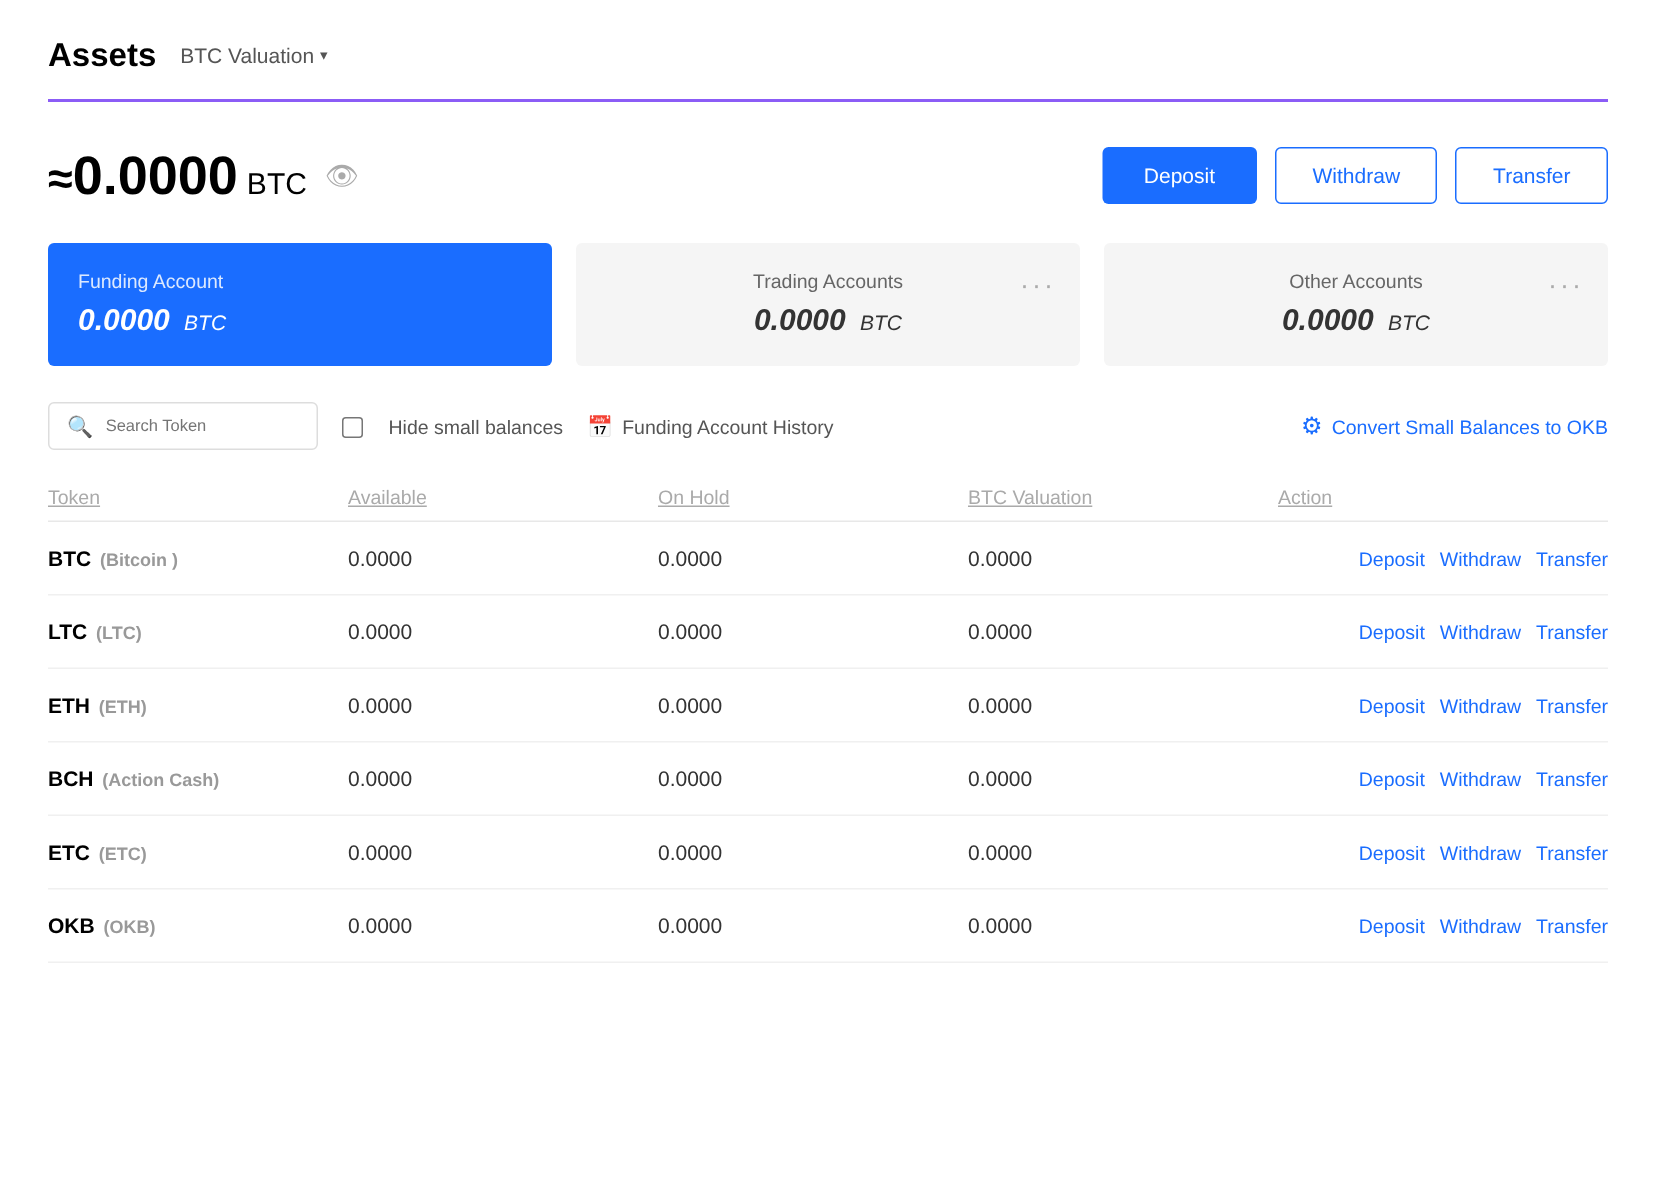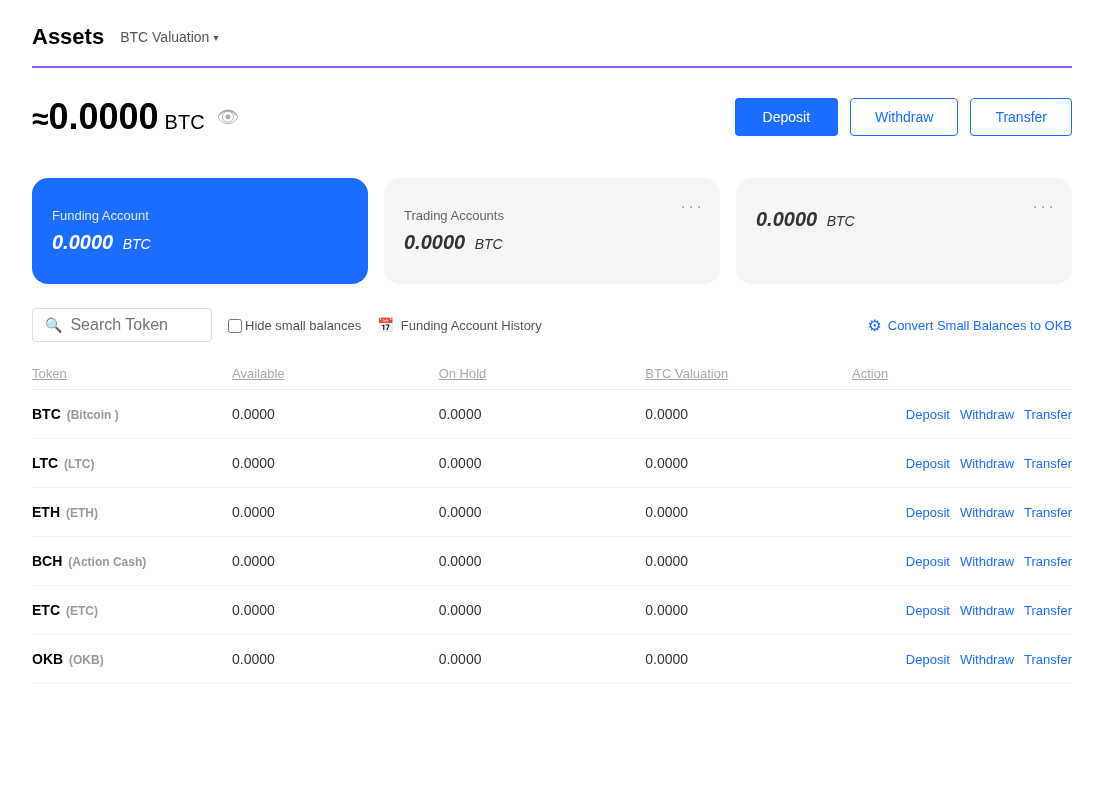--- a/index.html
+++ b/index.html
@@ -17,37 +17,37 @@
     .balance-left { display: flex; align-items: center; gap: 12px; }
     .balance-amount { font-size: 36px; font-weight: 600; color: #000; }
     .balance-unit { font-size: 20px; font-weight: 400; color: #000; margin-left: 6px; }
     .eye-icon { color: #aaa; font-size: 18px; cursor: pointer; }
     .balance-actions { display: flex; gap: 12px; }
     .btn-deposit { background: #1a6dff; color: #fff; border: none; padding: 10px 28px; border-radius: 4px; font-size: 14px; font-weight: 500; cursor: pointer; }
     .btn-outline { background: #fff; color: #1a6dff; border: 1.5px solid #1a6dff; padding: 10px 24px; border-radius: 4px; font-size: 14px; font-weight: 500; cursor: pointer; }
 
     
     .accounts-row { display: flex; gap: 16px; margin-bottom: 24px; }
-    .account-card { flex: 1; border-radius: 16px; padding: 30px 20px; position: relative; margin-top: 16px; }
+    .account-card { flex: 1; border-radius: 4px; padding: 18px 20px; position: relative; }
     .account-card.active { background: #1a6dff; color: #fff; }
-    .account-card.inactive { background: #f5f5f5; color: #333; }
+    .account-card.inactive { background: #f5f5f5; color: #333; text-align: center; }
     .account-card-label { font-size: 13px; margin-bottom: 8px; }
     .account-card.active .account-card-label { color: rgba(255,255,255,0.85); }
     .account-card.inactive .account-card-label { color: #666; }
     .account-card-balance { font-size: 20px; font-weight: 600; font-style: italic; }
     .account-card.active .account-card-balance { color: #fff; }
     .account-card-balance .unit { font-size: 14px; font-weight: 400; margin-left: 4px; }
     .card-dots { position: absolute; top: 18px; right: 16px; color: #aaa; font-size: 18px; cursor: pointer; letter-spacing: 2px; }
 
     
     .toolbar { display: flex; align-items: center; gap: 16px; margin-bottom: 16px; }
     .search-box { display: flex; align-items: center; gap: 8px; border: 1px solid #ddd; border-radius: 4px; padding: 7px 12px; width: 180px; }
-    .search-box input { border: none; outline: none; font-size: 16px; color: #333; background: transparent; width: 100%; }
+    .search-box input { border: none; outline: none; font-size: 11px; color: #333; background: transparent; width: 100%; }
     .search-icon { color: #999; font-size: 14px; }
-    .hide-balances { display: flex; align-items: flex-end; gap: 3px; cursor: pointer; color: #555; font-size: 13px; }
+    .hide-balances { display: flex; align-items: flex-end; gap: 17px; cursor: pointer; color: #555; font-size: 13px; }
     .hide-balances input[type="checkbox"] { width: 14px; height: 14px; accent-color: #1a6dff; }
     .history-btn { display: flex; align-items: center; gap: 6px; color: #555; font-size: 13px; cursor: pointer; }
     .history-icon { font-size: 14px; }
     .convert-btn { display: flex; align-items: center; gap: 6px; color: #1a6dff; font-size: 13px; cursor: pointer; margin-left: auto; }
     .convert-icon { font-size: 16px; }
 
     
     .table-header { display: grid; grid-template-columns: 200px 1fr 1fr 1fr 220px; padding: 8px 0; border-bottom: 1px solid #e8e8e8; color: #aaa; font-size: 13px; text-decoration: underline; }
     .table-header .col-action { text-align: left; }
     .table-row { display: grid; grid-template-columns: 200px 1fr 1fr 1fr 220px; padding: 16px 0; border-bottom: 1px solid #f0f0f0; align-items: center; }
@@ -88,20 +88,21 @@
     <div class="account-card active">
       <div class="account-card-label">Funding Account</div>
       <div class="account-card-balance">0.0000 <span class="unit">BTC</span></div>
     </div>
     <div class="account-card inactive">
       <div class="account-card-label">Trading Accounts</div>
       <div class="account-card-balance">0.0000 <span class="unit">BTC</span></div>
       <span class="card-dots">···</span>
     </div>
     <div class="account-card inactive">
+      <div class="account-card-label">Other Accounts</div>
       <div class="account-card-balance">0.0000 <span class="unit">BTC</span></div>
       <span class="card-dots">···</span>
     </div>
   </div>
 
   <div class="toolbar">
     <div class="search-box">
       <span class="search-icon">🔍</span>
       <input type="text" placeholder="Search Token" style="">
     </div>

